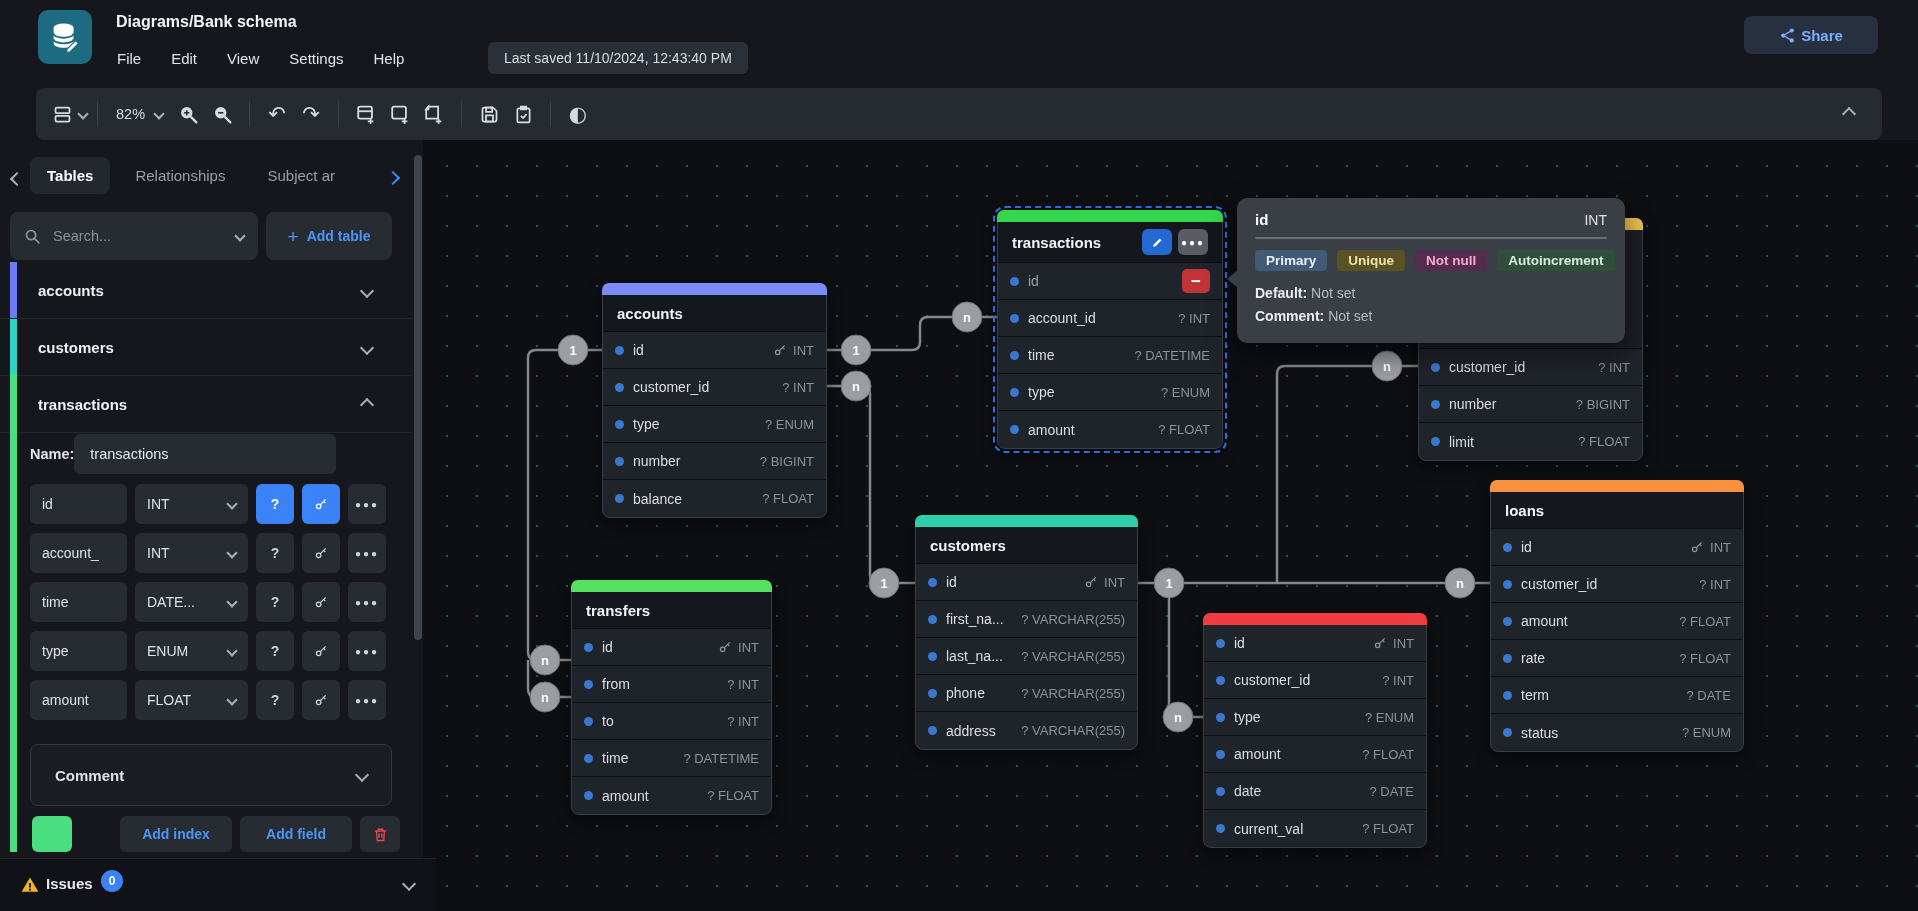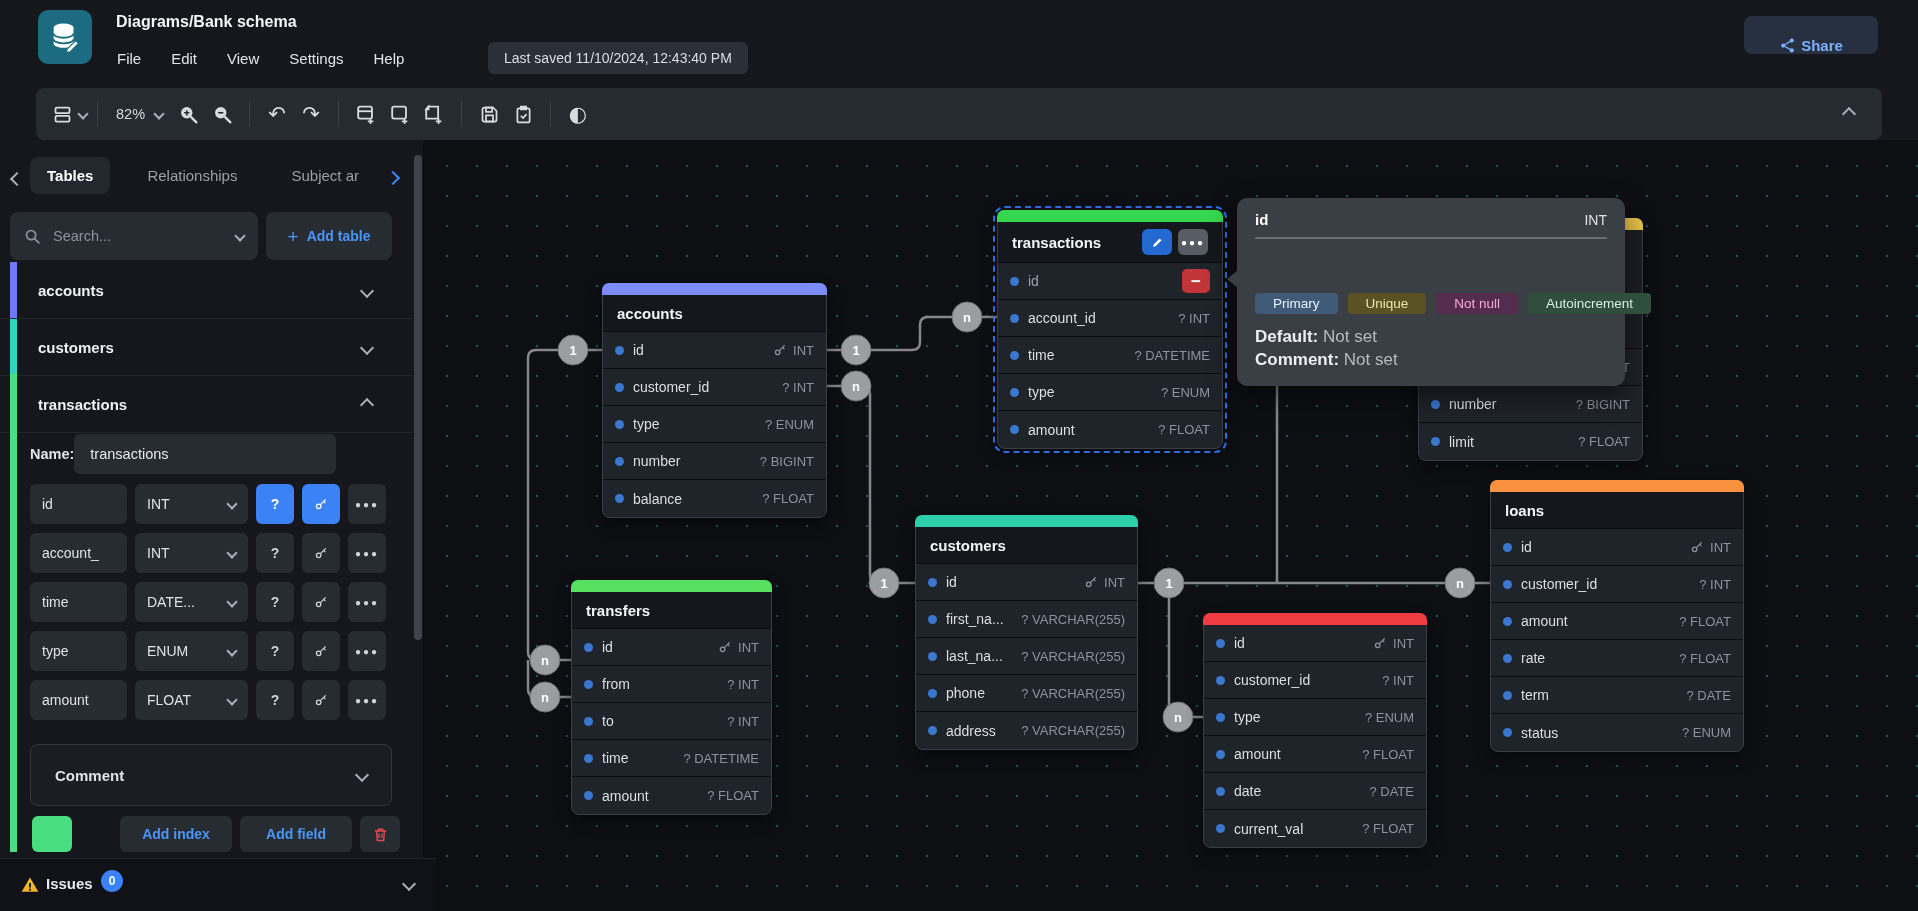--- a/index.html
+++ b/index.html
@@ -3,36 +3,36 @@
 <meta charset="utf-8">
 <style>
   html,body{margin:0;padding:0;background:#0d0f13;}
   #app{position:relative;width:1918px;height:911px;background:#15171c;font-family:"Liberation Sans",sans-serif;overflow:hidden;color:#e6e8ec;}
   
   #logo{position:absolute;left:38px;top:10px;width:54px;height:54px;background:#1c6b80;border-radius:10px;display:flex;align-items:center;justify-content:center;}
   #hdr-title{position:absolute;left:116px;top:13px;font-size:16px;font-weight:600;color:#f4f5f7;}
   #menu{position:absolute;left:104px;top:46px;display:flex;gap:4px;}
   .menu-item{padding:4px 13px;font-size:15px;color:#e2e4e8;border-radius:6px;}
   .saved-box{position:absolute;left:488px;top:42px;height:32px;background:#2b2f37;border-radius:6px;display:flex;align-items:center;padding:0 16px;font-size:14px;color:#dadde1;}
-  #share-btn{position:absolute;left:1744px;top:16px;width:134px;height:38px;background:#263041;border-radius:8px;display:flex;align-items:flex-end;justify-content:center;gap:5px;color:#7db0fb;font-size:15px;font-weight:600;}
+  #share-btn{position:absolute;left:1744px;top:16px;width:134px;height:38px;background:#263041;border-radius:8px;display:flex;align-items:center;justify-content:center;gap:5px;color:#7db0fb;font-size:15px;font-weight:600;}
   
   #toolbar{position:absolute;left:36px;top:88px;width:1846px;height:52px;background:#262a31;border-radius:8px;display:flex;align-items:center;padding:0 16px;box-sizing:border-box;}
   .tb-btn{height:36px;min-width:34px;display:flex;align-items:center;justify-content:center;border-radius:6px;color:#d9dcdf;gap:6px;}
   .tb-sep{width:1px;height:26px;background:#3b3f46;margin:0 10px;}
   .tb-zoom{font-size:14.5px;color:#d6d9dd;display:flex;align-items:center;gap:10px;padding:0 8px;}
   .uglyph{font-family:"DejaVu Sans",sans-serif;font-size:21px;line-height:1;}
   .chv{display:inline-block;width:8px;height:8px;border-right:2px solid #aab0b8;border-bottom:2px solid #aab0b8;transform:rotate(45deg);}
   .chv.sm{width:6px;height:6px;}
   .chv.up{transform:rotate(225deg);}
   .chv.left{transform:rotate(135deg);}
   .chv.right{transform:rotate(-45deg);}
   .chv.blue{border-color:#3d8bfd;border-width:2.5px;}
   
   #tabs{position:absolute;left:0;top:150px;width:412px;height:50px;display:flex;align-items:center;}
-  #tabs-inner{display:flex;align-items:center;margin-left:30px;gap:20px;}
+  #tabs-inner{display:flex;align-items:center;margin-left:30px;gap:8px;}
   .tab{padding:10px 17px;font-size:15px;color:#99a0a9;border-radius:8px;white-space:nowrap;}
   .tab.active{background:#23272e;color:#ffffff;font-weight:700;}
   #tab-next{position:absolute;left:388px;top:19px;}
   #tab-back{position:absolute;left:12px;top:170px;}
   .search-box{position:absolute;left:10px;top:212px;width:248px;height:48px;background:#272b32;border-radius:8px;display:flex;align-items:center;padding:0 14px;box-sizing:border-box;gap:10px;}
   .search-box input{flex:1;background:transparent;border:none;outline:none;color:#dfe3e8;font-size:14.5px;font-family:inherit;min-width:20px;}
   .search-box input::placeholder{color:#8d939b;}
   #add-table-btn{position:absolute;left:266px;top:212px;width:126px;height:48px;background:#272b32;border-radius:8px;display:flex;align-items:center;justify-content:center;gap:8px;color:#4b96f7;font-size:14px;font-weight:600;}
   #add-table-btn .plus{font-size:19px;font-weight:400;line-height:1;}
   #accordion{position:absolute;left:0;top:262px;width:412px;}
@@ -81,22 +81,22 @@
   .act-more{width:30px;height:26px;background:#585c64;border-radius:6px;display:flex;align-items:center;justify-content:center;color:#fff;font-size:10px;letter-spacing:2px;font-weight:700;}
   .del-btn{margin-left:auto;width:28px;height:24px;background:#c13438;border-radius:5px;color:#fff;display:flex;align-items:center;justify-content:center;font-size:17px;font-weight:700;line-height:1;}
   
   #popup{position:absolute;left:1237px;top:198px;width:388px;box-sizing:border-box;background:#3a3e45;border-radius:10px;z-index:6;box-shadow:0 10px 26px rgba(0,0,0,.55);padding:13px 18px 15px;}
   #popup .cal{position:absolute;left:-10px;top:72px;width:0;height:0;border-top:9px solid transparent;border-bottom:9px solid transparent;border-right:11px solid #3a3e45;}
   .popup-title-row{display:flex;justify-content:space-between;align-items:baseline;}
   #popup-field{font-size:15px;font-weight:700;color:#fff;}
   #popup-type{font-size:14px;color:#dfe2e6;}
   .popup-divider{height:2px;background:#6b6f75;border-radius:1px;margin:9px 0 11px;}
   #popup-badges{display:flex;gap:10px;margin-bottom:11px;}
-  .badge{padding:3px 18px;border-radius:4px;font-size:13.5px;font-weight:400;white-space:nowrap;margin-top:43px;}
-  .popup-row{font-size:17px;line-height:23px;color:#b7bbc1;}
+  .badge{padding:3px 11px;border-radius:4px;font-size:13.5px;font-weight:700;white-space:nowrap;}
+  .popup-row{font-size:14px;line-height:23px;color:#b7bbc1;}
   .popup-row b{color:#eceef1;}
 </style>
 </head>
 <body>
 
 <div id="app">
 
   <div id="canvas"></div>
 
   <div id="logo">

